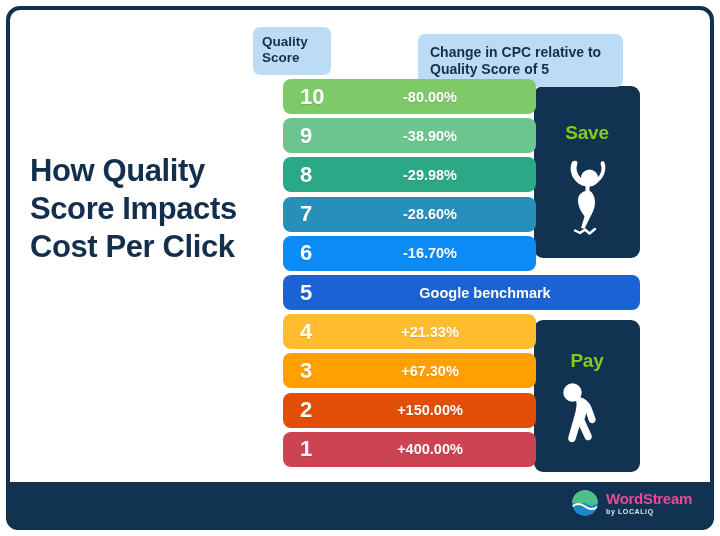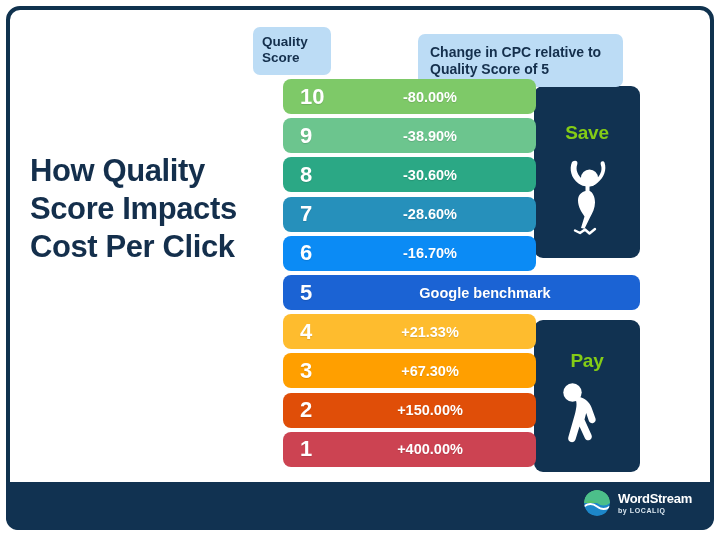--- a/index.html
+++ b/index.html
@@ -56,23 +56,23 @@
     border-radius: 50%;
     overflow: hidden;
     flex: 0 0 auto;
   }
   .logo-word {
     display: flex;
     flex-direction: column;
     line-height: 1;
   }
   .logo-word .ws-name {
-    font-size: 13px;
-    font-weight: bold;
-    color: #ffffff;
+    font-size: 15px;
+    font-weight: bold;
+    color: #ec4899;
     letter-spacing: -0.3px;
   }
   .logo-word .ws-by {
     font-size: 7px;
     font-weight: bold;
     color: #dbe7f0;
     letter-spacing: 0.6px;
     margin-top: 2px;
   }
 
@@ -211,21 +211,21 @@
       <div class="bar" style="top: 79px; background: rgb(126, 201, 104);">
         <span class="score">10</span>
         <span class="value">-80.00%</span>
       </div>
       <div class="bar" style="top: 118.2px; background: rgb(108, 197, 142);">
         <span class="score">9</span>
         <span class="value">-38.90%</span>
       </div>
       <div class="bar" style="top: 157.4px; background: rgb(43, 168, 133);">
         <span class="score">8</span>
-        <span class="value">-30.60%</span>
+        <span class="value">-29.98%</span>
       </div>
       <div class="bar" style="top: 196.6px; background: rgb(38, 144, 187);">
         <span class="score">7</span>
         <span class="value">-28.60%</span>
       </div>
       <div class="bar" style="top: 235.8px; background: rgb(11, 139, 245);">
         <span class="score">6</span>
         <span class="value">-16.70%</span>
       </div>
       <div class="bar wide" style="top: 275px; background: rgb(27, 99, 212);">

